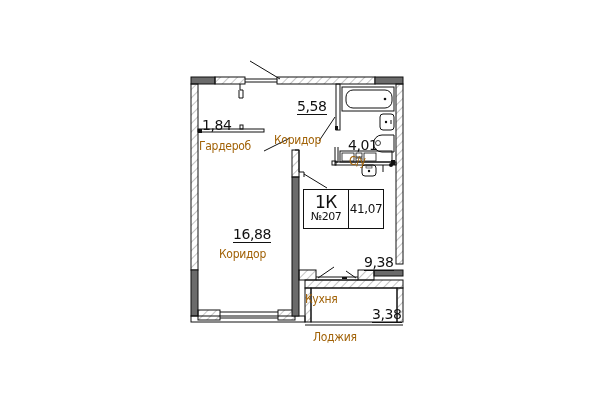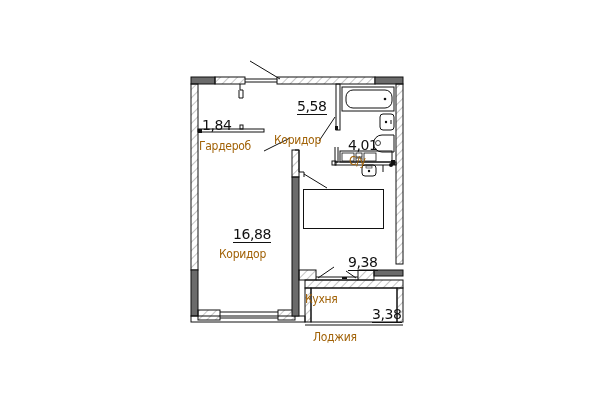--- a/index.html
+++ b/index.html
@@ -127,19 +127,24 @@
 <div class="lbl" style="left:274px; top:96px;">Коридор</div>
 <div class="area" style="left:297px; top:99px;">5,58</div>
 
 <div class="lbl" style="left:349px; top:117px;">С/у</div>
 <div class="area" style="left:348px; top:138px; border-bottom:none;">4,01</div>
 
 <div class="lbl" style="left:219px; top:210px;">Коридор</div>
 <div class="area" style="left:233px; top:227px;">16,88</div>
 
 <div class="lbl" style="left:305px; top:255px;">Кухня</div>
-<div class="area" style="left:348px; top:255px;">9,38</div>
+<div class="area" style="left:364px; top:255px;">9,38</div>
 
 <div class="lbl" style="left:313px; top:293px;">Лоджия</div>
 <div class="area" style="left:372px; top:307px;">3,38</div>
 
 <div class="info-box">
+  <div class="info-left">
+    <div class="info-type">1К</div>
+    <div class="info-num">№207</div>
+  </div>
+  <div class="info-right">41,07</div>
 </div>
 
 </body></html>

